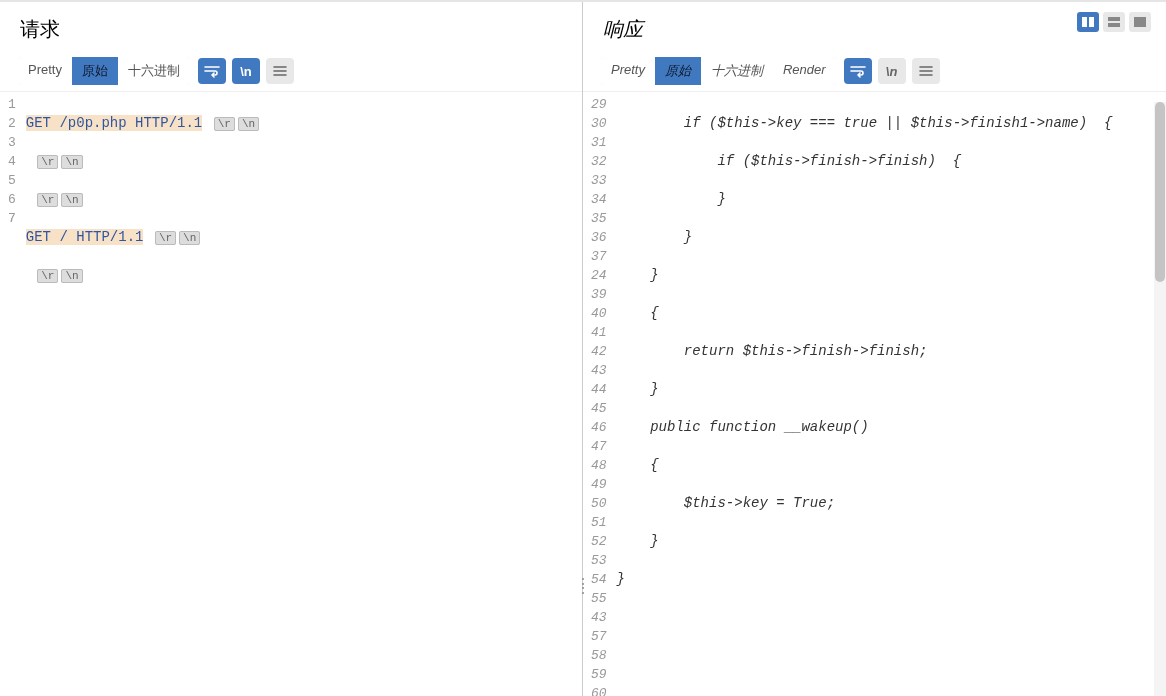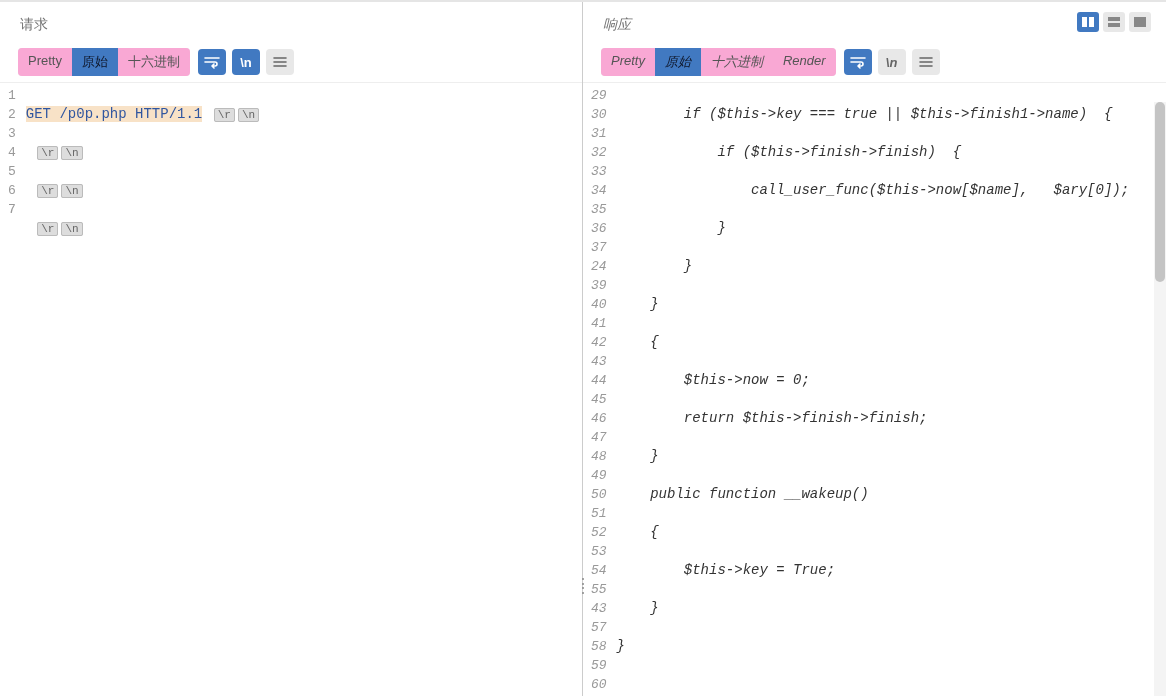--- a/index.html
+++ b/index.html
@@ -1,23 +1,23 @@
 <!DOCTYPE html>
 <html><head>
 <meta charset="utf-8">
 <style>
 * { box-sizing: border-box; margin: 0; padding: 0; }
 body { font-family: "Microsoft YaHei", "SimSun", sans-serif; font-size: 13px; background: #fff; overflow: hidden; }
 .container { display: flex; width: 1166px; height: 696px; border-top: 2px solid #e5e5e5; }
 .left-panel { flex: 0 0 50%; display: flex; flex-direction: column; border-right: 1px solid #ccc; position: relative; }
 .right-panel { flex: 0 0 50%; display: flex; flex-direction: column; position: relative; font-style: italic; }
-.panel-title { color: #737373; font-size: 14px; font-weight: 400; padding: 14px 0 14px 20px; }
+.panel-title { color: #000000; font-size: 20px; font-weight: 400; padding: 14px 0 14px 20px; }
 .toolbar { display: flex; align-items: center; gap: 0; padding-left: 18px; position: relative; }
 .tabgroup { display: inline-flex; border-radius: 4px; overflow: hidden; background: #e8e8e8; margin-right: 8px; }
-.tab { padding: 5px 10px; font-size: 13px; color: #555; cursor: pointer; background: #f9a8d4; }
+.tab { padding: 5px 10px; font-size: 13px; color: #555; cursor: pointer; background: #ffffff; }
 .tab.active { background: #4179c1; color: #0f172a; }
 .icon-btn { width: 28px; height: 26px; display: inline-flex; align-items: center; justify-content: center; background: #e8e8e8; border-radius: 4px; margin-right: 6px; cursor: pointer; }
 .icon-btn.blue { background: #4179c1; color: #fff; }
 .icon-btn svg { display: block; }
 .view-toggles { position: absolute; right: 15px; top: 10px; display: flex; align-items: center; gap: 4px; }
 .vtoggle { width: 22px; height: 20px; display: inline-flex; align-items: center; justify-content: center; background: #e8e8e8; border-radius: 3px; cursor: pointer; }
 .vtoggle.active { background: #4179c1; }
 .editor { flex: 1; overflow: hidden; font-family: "Consolas", "Courier New", monospace; font-size: 14px; line-height: 19px; margin-top: 6px; border-top: 1px solid #eee; }
 .editor-scroll { overflow: auto; height: 100%; display: flex; }
 .gutter { flex: 0 0 auto; text-align: right; color: #999; padding: 3px 6px 3px 8px; font-size: 13px; user-select: none; }
@@ -73,20 +73,21 @@
             <span class="ln">3</span>
             <span class="ln">4</span>
             <span class="ln">5</span>
             <span class="ln">6</span>
             <span class="ln">7</span>
         </div>
         <div class="code">
 <span class="line"><span class="bg-hl"><span class="kw">GET</span> <span class="str">/p0p.php</span> <span class="kw">HTTP/1.1</span></span> <span class="cr">\r</span><span class="nl">\n</span></span>
 <span class="line"> <span class="cr">\r</span><span class="nl">\n</span></span>
 <span class="line"> <span class="cr">\r</span><span class="nl">\n</span></span>
+<span class="line"><span class="bg-hl"><span class="kw">GET</span> <span class="str">/</span> <span class="kw">HTTP/1.1</span></span> <span class="cr">\r</span><span class="nl">\n</span></span>
 <span class="line"> <span class="cr">\r</span><span class="nl">\n</span></span>
 <span class="line"></span>
         </div>
       </div>
     </div>
   </div>
 
   <div class="right-panel">
     <div class="view-toggles">
       <div class="vtoggle active">
@@ -168,26 +169,24 @@
             <span class="ln">55</span>
             <span class="ln">43</span>
             <span class="ln">57</span>
             <span class="ln">58</span>
             <span class="ln">59</span>
             <span class="ln">60</span>
         </div>
         <div class="code">
 <span class="line">        if ($this-&gt;key === true || $this-&gt;finish1-&gt;name)  {</span>
 <span class="line">            if ($this-&gt;finish-&gt;finish)  {</span>
-<span class="line">                call_user_func($this-&gt;now[$name],   $ary[0]);</span>
 <span class="line">            }</span>
 <span class="line">        }</span>
 <span class="line">    }</span>
 <span class="line">    {</span>
-<span class="line">        $this-&gt;now = 0;</span>
 <span class="line">        return $this-&gt;finish-&gt;finish;</span>
 <span class="line">    }</span>
 <span class="line">    public function __wakeup()</span>
 <span class="line">    {</span>
 <span class="line">        $this-&gt;key = True;</span>
 <span class="line">    }</span>
 <span class="line">}</span>
 
 
 

